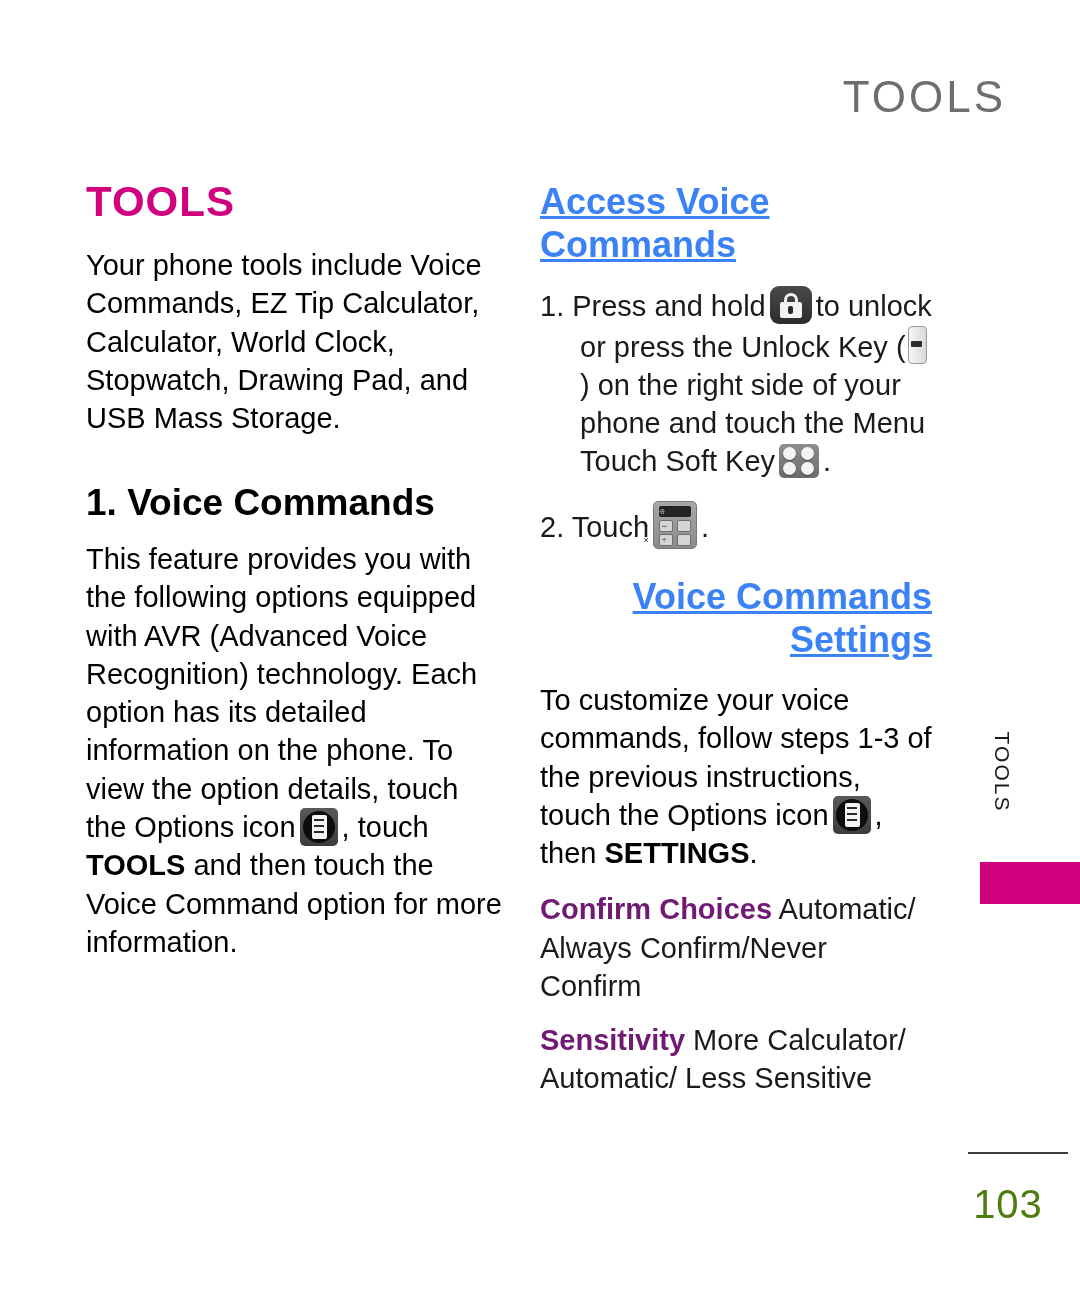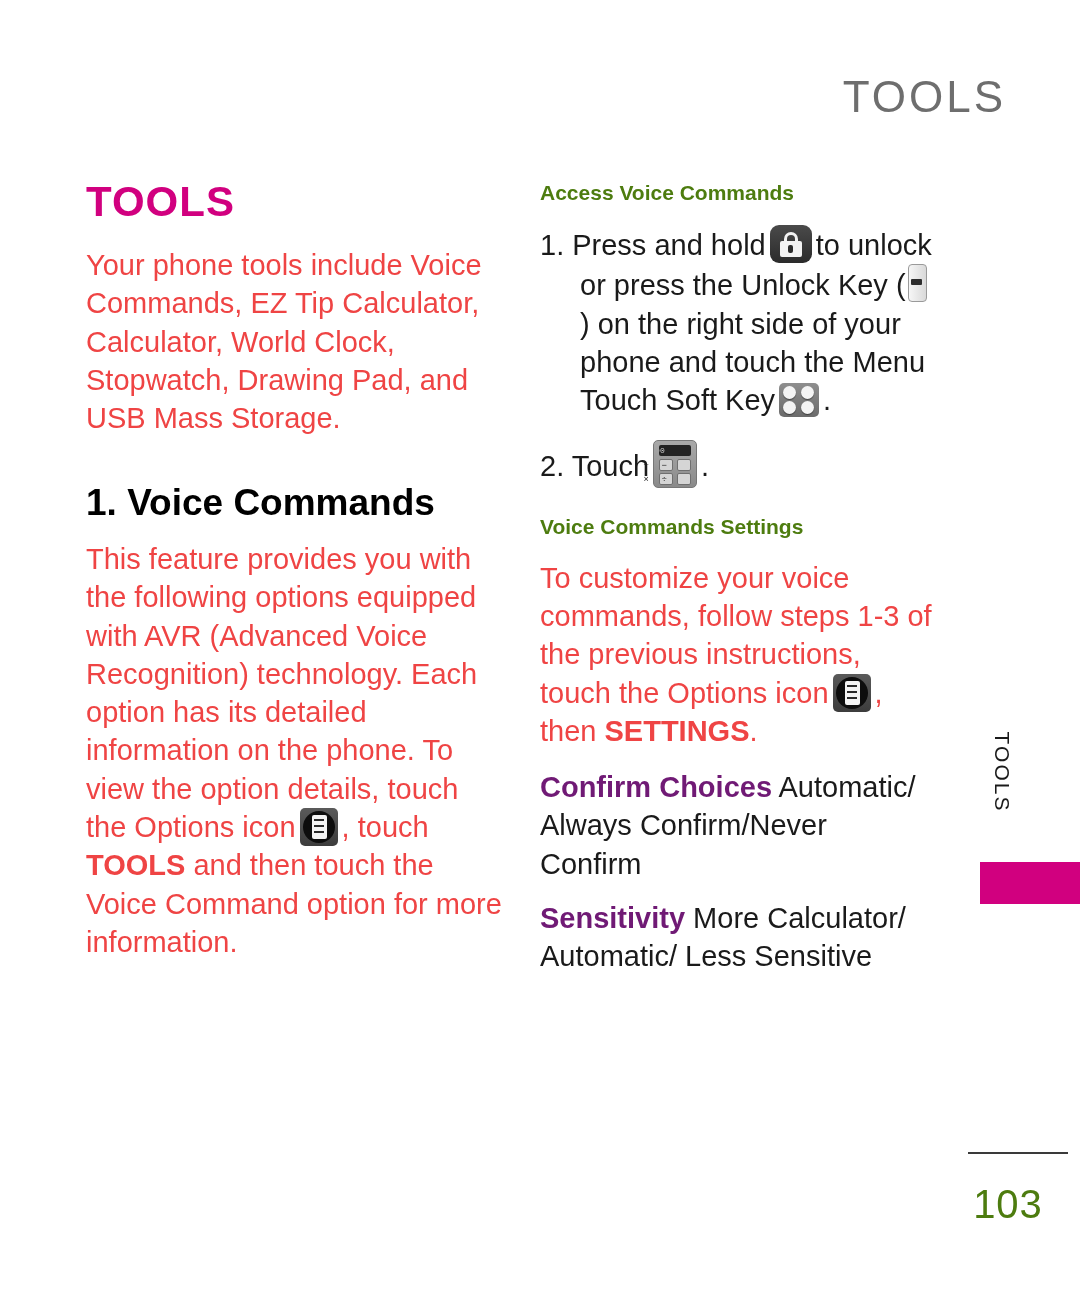--- a/index.html
+++ b/index.html
@@ -67,33 +67,34 @@
     margin: 0 0 22px 0;
   }
   .h-section {
     color: #000000;
     font-size: 37px;
     font-weight: 700;
     line-height: 1.1;
     margin: 46px 0 16px 0;
   }
   .h-bold {
-    font-size: 21px;
+    font-size: 36px;
     font-weight: 700;
-    color: #4d7c0f;
+    color: #3b82f6;
     margin: 0 0 20px 0;
     line-height: 1.2;
-  }
-  .h-bold.tight-top { margin-top: 26px; }
+    text-decoration: underline;
+  }
+  .h-bold.tight-top { margin-top: 26px; text-align: right; }
 
   p.body {
     font-size: 29px;
     line-height: 1.32;
     margin: 0 0 18px 0;
-    color: #ef4444;
+    color: #000000;
   }
   .step {
     font-size: 29px;
     line-height: 1.32;
     margin: 0 0 20px 0;
     padding-left: 40px;
     text-indent: -40px;
     color: #1a1a1a;
   }
   .bold { font-weight: 700; }

